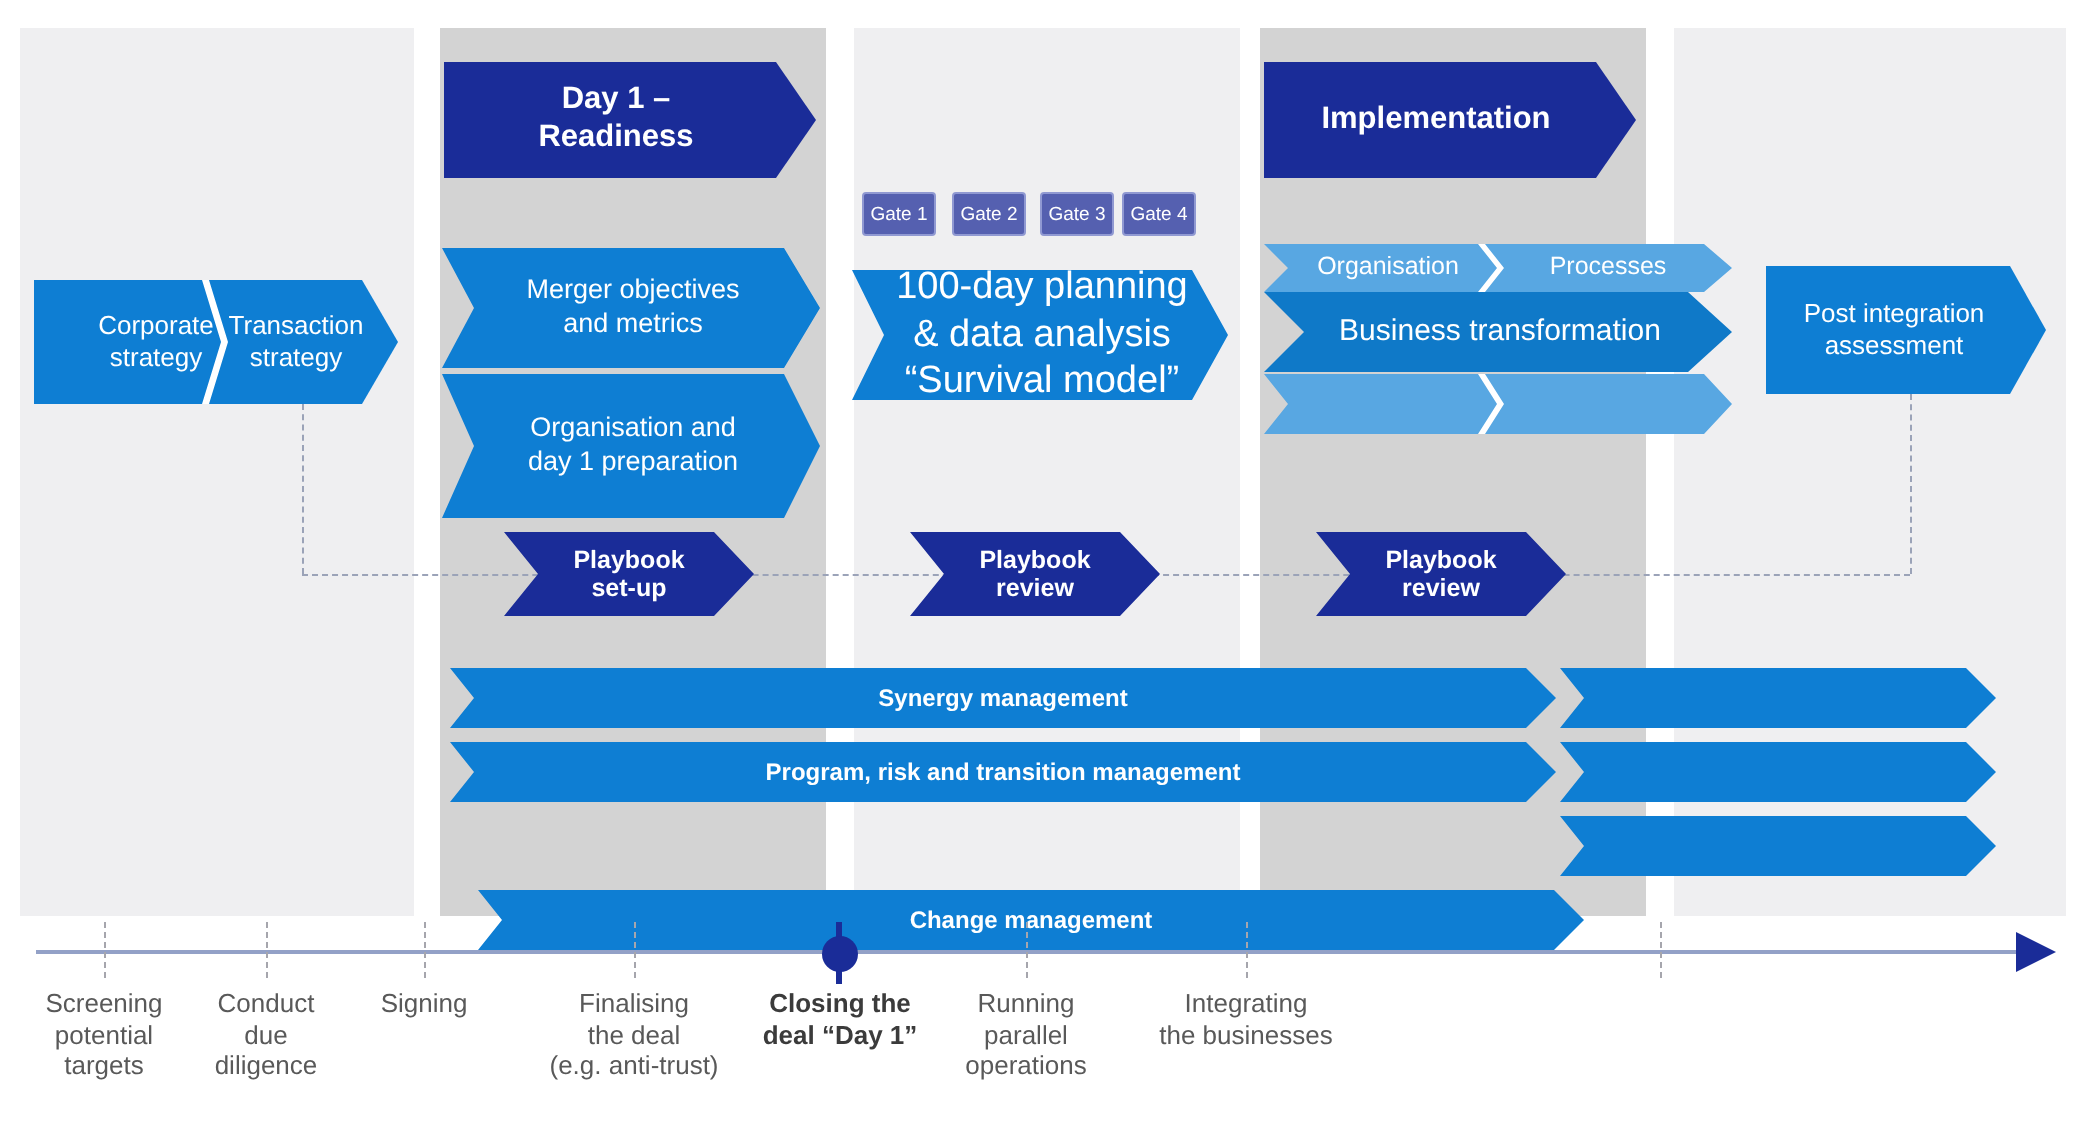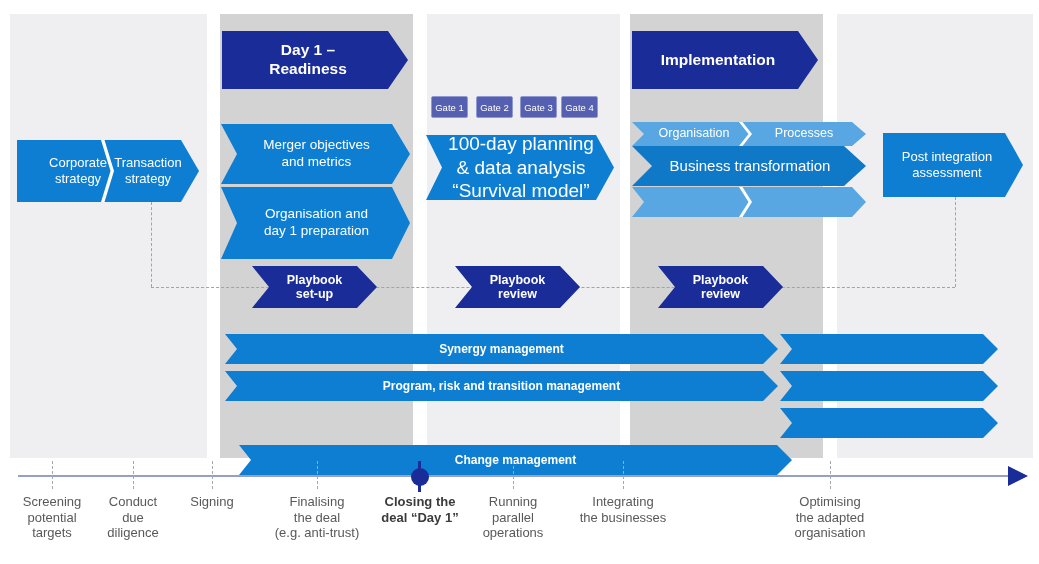--- a/index.html
+++ b/index.html
@@ -192,17 +192,14 @@
   <div class="ms" style="left:252px;">Finalising
 the deal
 (e.g. anti-trust)</div>
   <div class="ms bold" style="left:355px;">Closing the
 deal “Day 1”</div>
   <div class="ms" style="left:448px;">Running
 parallel
 operations</div>
   <div class="ms" style="left:558px;">Integrating
 the businesses</div>
-  <div class="ms" style="left:765px;">Optimising
-the adapted
-organisation</div>
 
 </div>
 
 </body></html>

